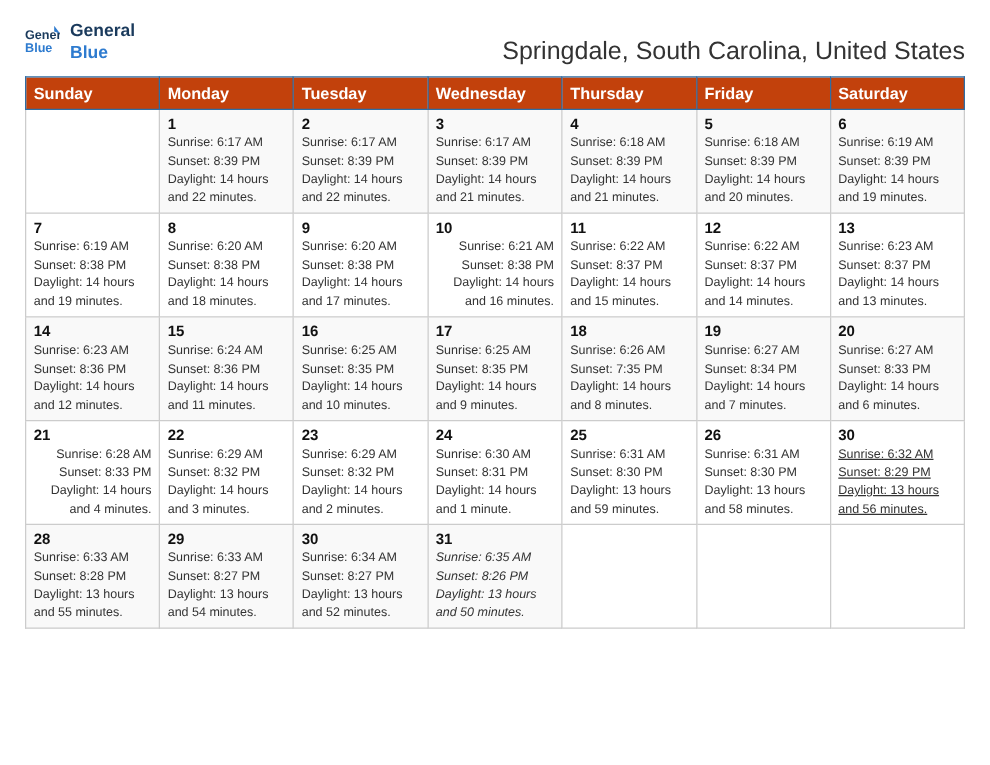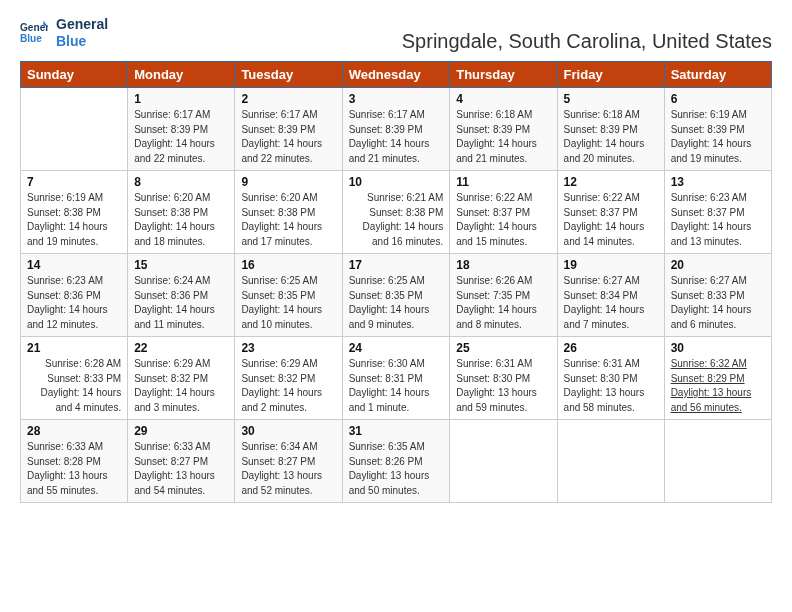--- a/index.html
+++ b/index.html
@@ -328,21 +328,21 @@
         </td>
         <td>
           <div class="day-number">30</div>
           <div class="day-info" style="white-space: pre-line;">Sunrise: 6:34 AM
 Sunset: 8:27 PM
 Daylight: 13 hours
 and 52 minutes.</div>
         </td>
         <td>
           <div class="day-number">31</div>
-          <div class="day-info" style="white-space: pre-line;">Sunrise: 6:35 AM
+          <div class="day-info" style="white-space: pre-line; font-style: italic;">Sunrise: 6:35 AM
 Sunset: 8:26 PM
 Daylight: 13 hours
 and 50 minutes.</div>
         </td>
         <td class="empty-cell"></td>
         <td class="empty-cell"></td>
         <td class="empty-cell"></td>
       </tr>
     </tbody>
 </table>

